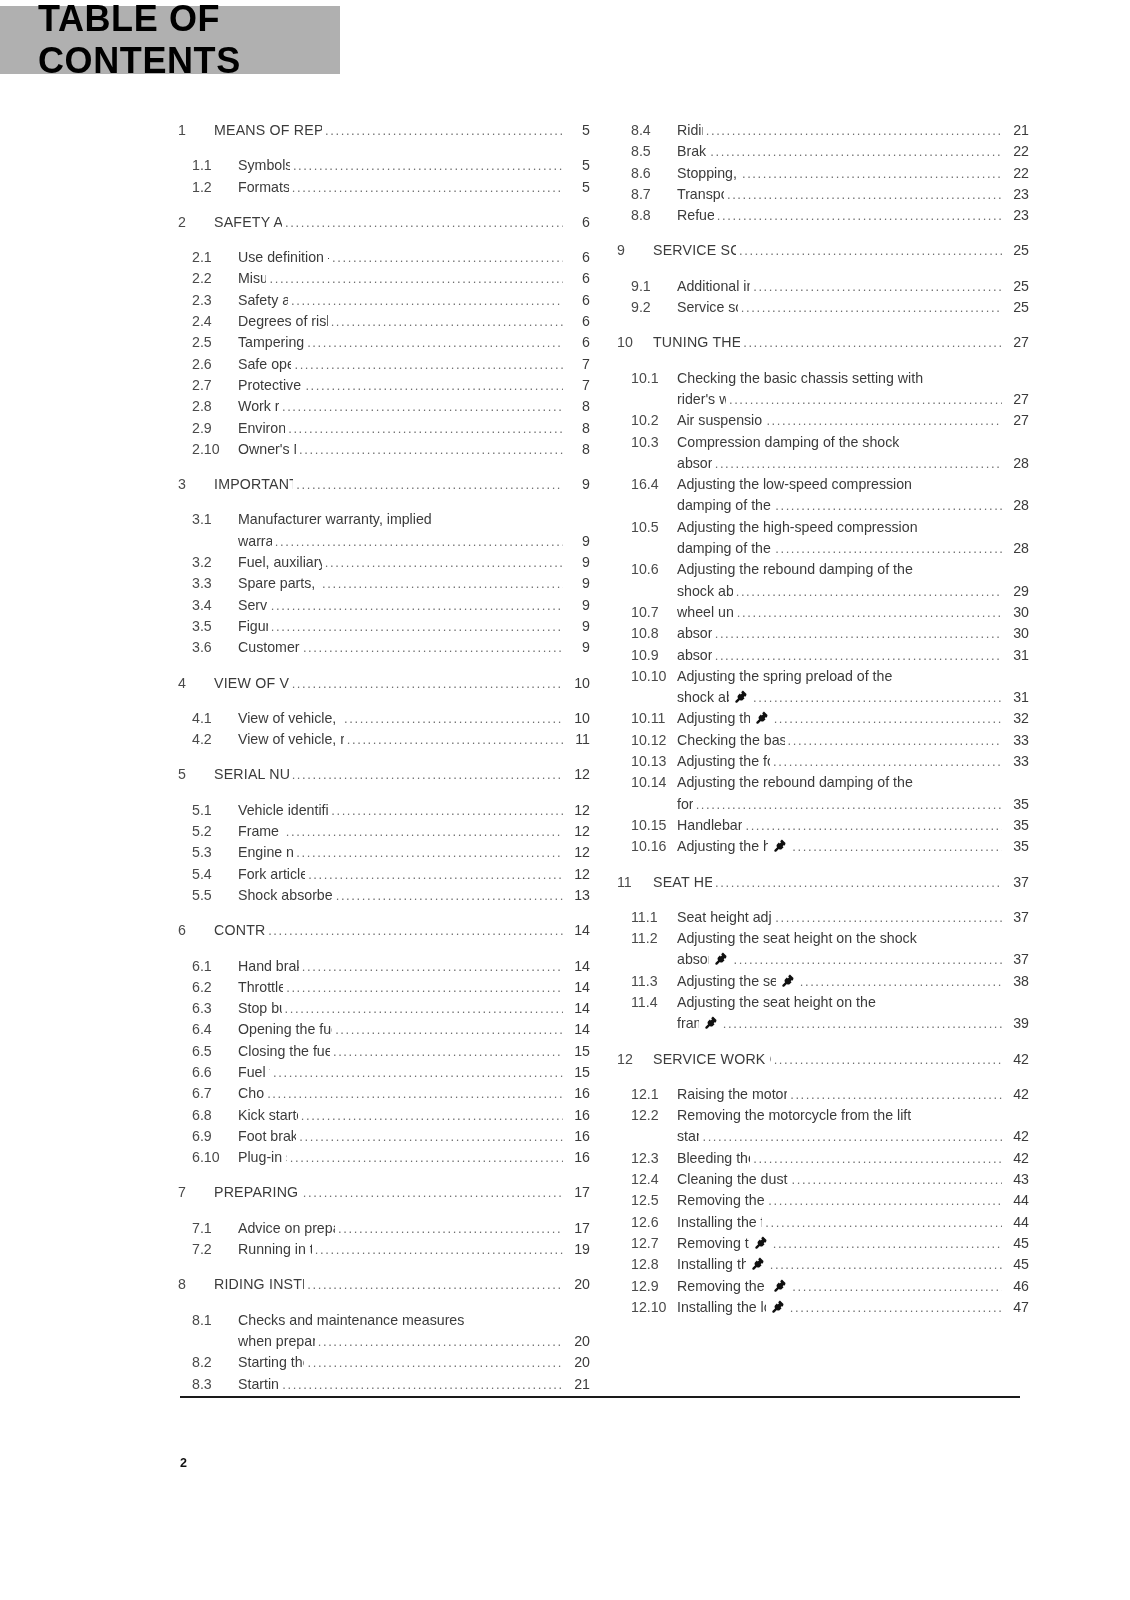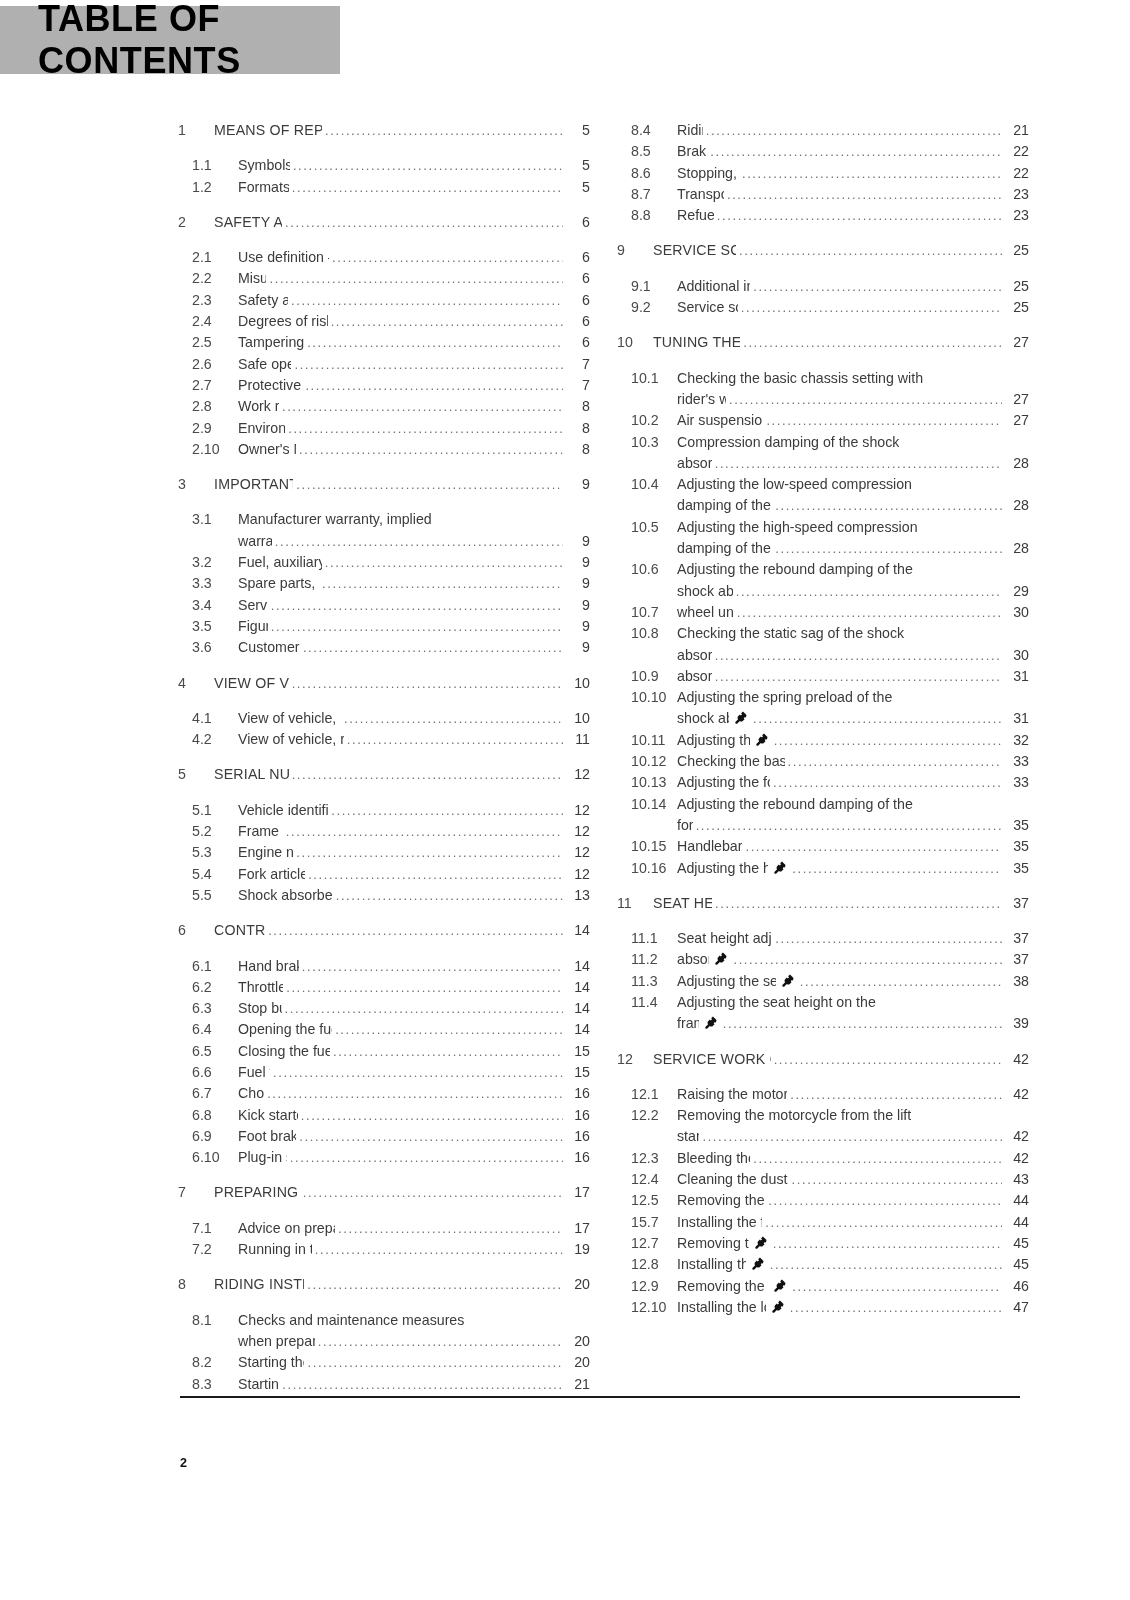--- a/index.html
+++ b/index.html
@@ -752,21 +752,21 @@
             <span class="spacer"></span>
           </div>
           <div class="ln">
             <span class="txt">absorber</span>
             <span class="dots">.........................................................................................</span>
             <span class="pg">28</span>
           </div>
         </div>
       </div>
       <div class="entry section">
-        <div class="num">10.4</div>
+        <div class="num">16.4</div>
         <div class="body">
           <div class="ln cont">
             <span class="txt">Adjusting the low-speed compression</span>
             <span class="spacer"></span>
           </div>
           <div class="ln">
             <span class="txt">damping of the shock absorber</span>
             <span class="dots">.........................................................................................</span>
             <span class="pg">28</span>
           </div>
@@ -806,24 +806,20 @@
           <div class="ln">
             <span class="txt">wheel unloaded</span>
             <span class="dots">.........................................................................................</span>
             <span class="pg">30</span>
           </div>
         </div>
       </div>
       <div class="entry section">
         <div class="num">10.8</div>
         <div class="body">
-          <div class="ln cont">
-            <span class="txt">Checking the static sag of the shock</span>
-            <span class="spacer"></span>
-          </div>
           <div class="ln">
             <span class="txt">absorber</span>
             <span class="dots">.........................................................................................</span>
             <span class="pg">30</span>
           </div>
         </div>
       </div>
       <div class="entry section">
         <div class="num">10.9</div>
         <div class="body">
@@ -943,20 +939,24 @@
           <div class="ln">
             <span class="txt">Seat height adjustment options</span>
             <span class="dots">.........................................................................................</span>
             <span class="pg">37</span>
           </div>
         </div>
       </div>
       <div class="entry section">
         <div class="num">11.2</div>
         <div class="body">
+          <div class="ln cont">
+            <span class="txt">Adjusting the seat height on the shock</span>
+            <span class="spacer"></span>
+          </div>
           <div class="ln">
             <span class="txt">absorber</span>
             <span class="wrench">
               <svg viewBox="0 0 16 16" width="13" height="13" aria-hidden="true">
                 <path fill="#111111" d="M11.0 0.6 L8.8 2.8 L9.9 3.9 L8.3 5.5 L7.2 4.4 L5.1 6.5 C4.1 7.5 4.1 9.1 5.1 10.1 L2.0 13.2 C1.4 13.8 1.4 14.7 2.0 15.3 C2.6 15.9 3.5 15.9 4.1 15.3 L7.2 12.2 C8.2 13.2 9.8 13.2 10.8 12.2 L13.0 10.0 L11.9 8.9 L13.5 7.3 L14.6 8.4 L15.4 5.0 L11.0 0.6 Z"></path>
               </svg>
             </span>
             <span class="dots">.........................................................................................</span>
             <span class="pg">37</span>
           </div>
@@ -1054,21 +1054,21 @@
         <div class="num">12.5</div>
         <div class="body">
           <div class="ln">
             <span class="txt">Removing the fork protector</span>
             <span class="dots">.........................................................................................</span>
             <span class="pg">44</span>
           </div>
         </div>
       </div>
       <div class="entry section">
-        <div class="num">15.7</div>
+        <div class="num">12.6</div>
         <div class="body">
           <div class="ln">
             <span class="txt">Installing the fork protector</span>
             <span class="dots">.........................................................................................</span>
             <span class="pg">44</span>
           </div>
         </div>
       </div>
       <div class="entry section">
         <div class="num">12.7</div>

